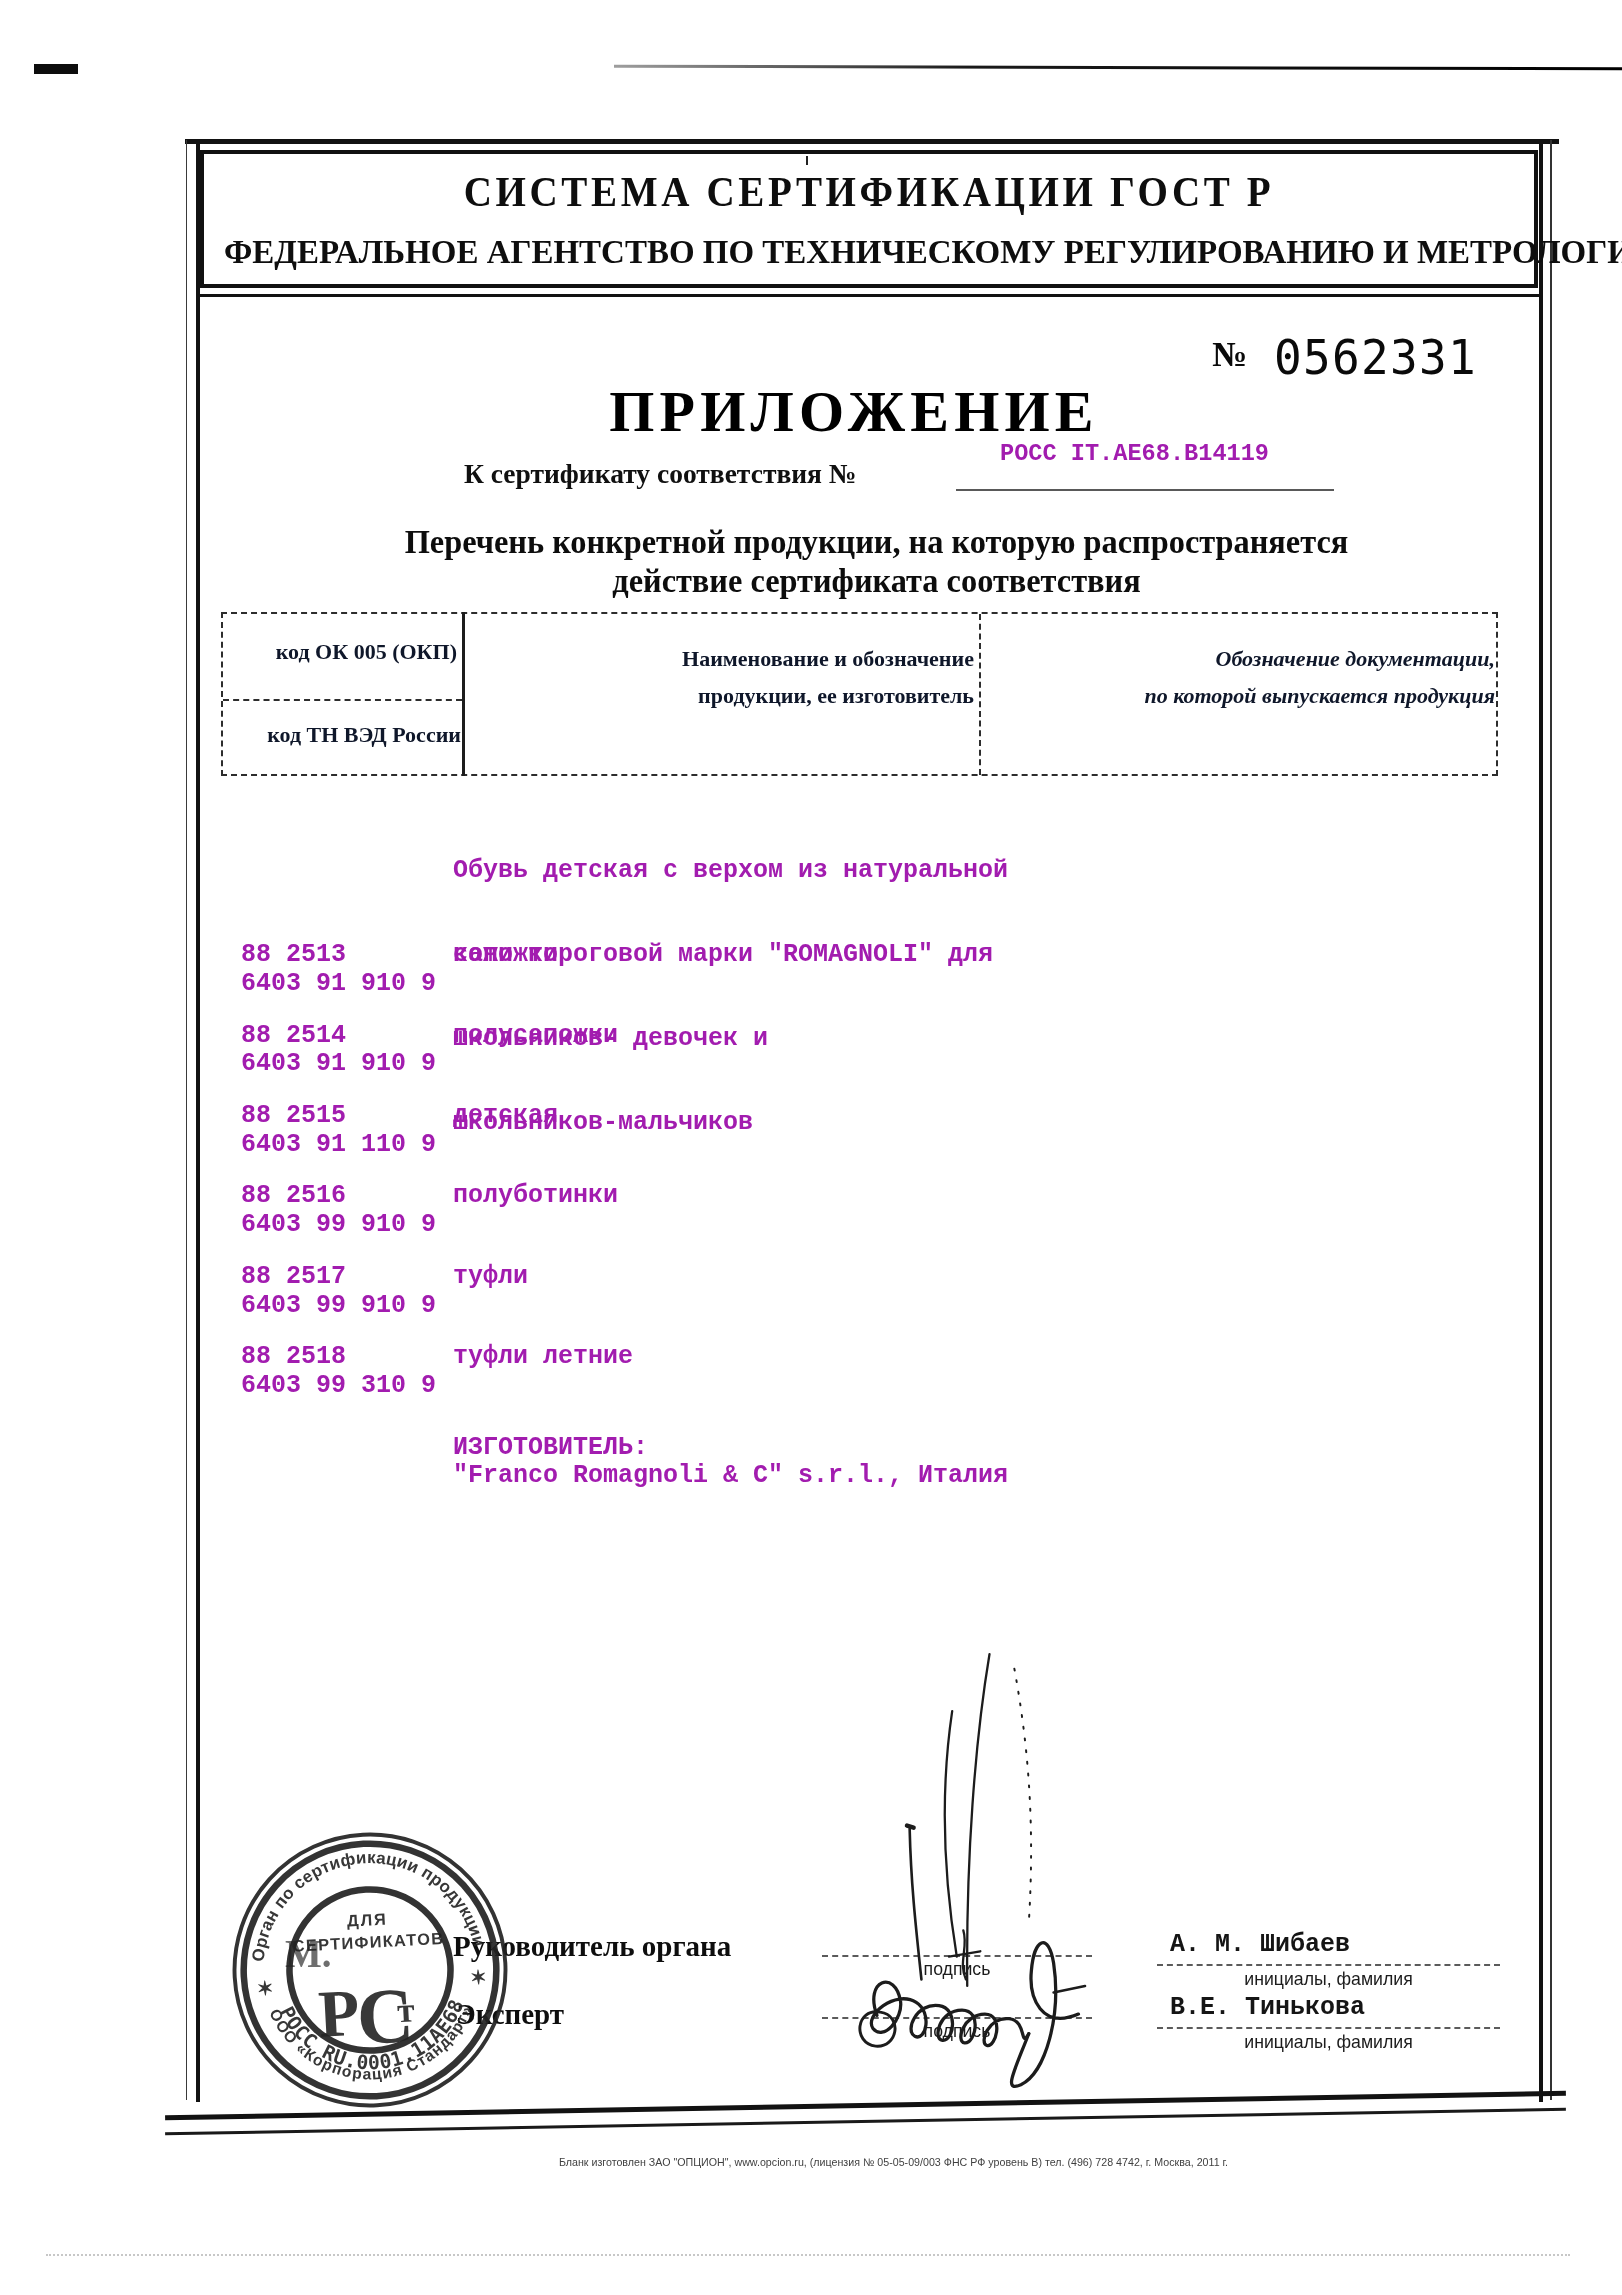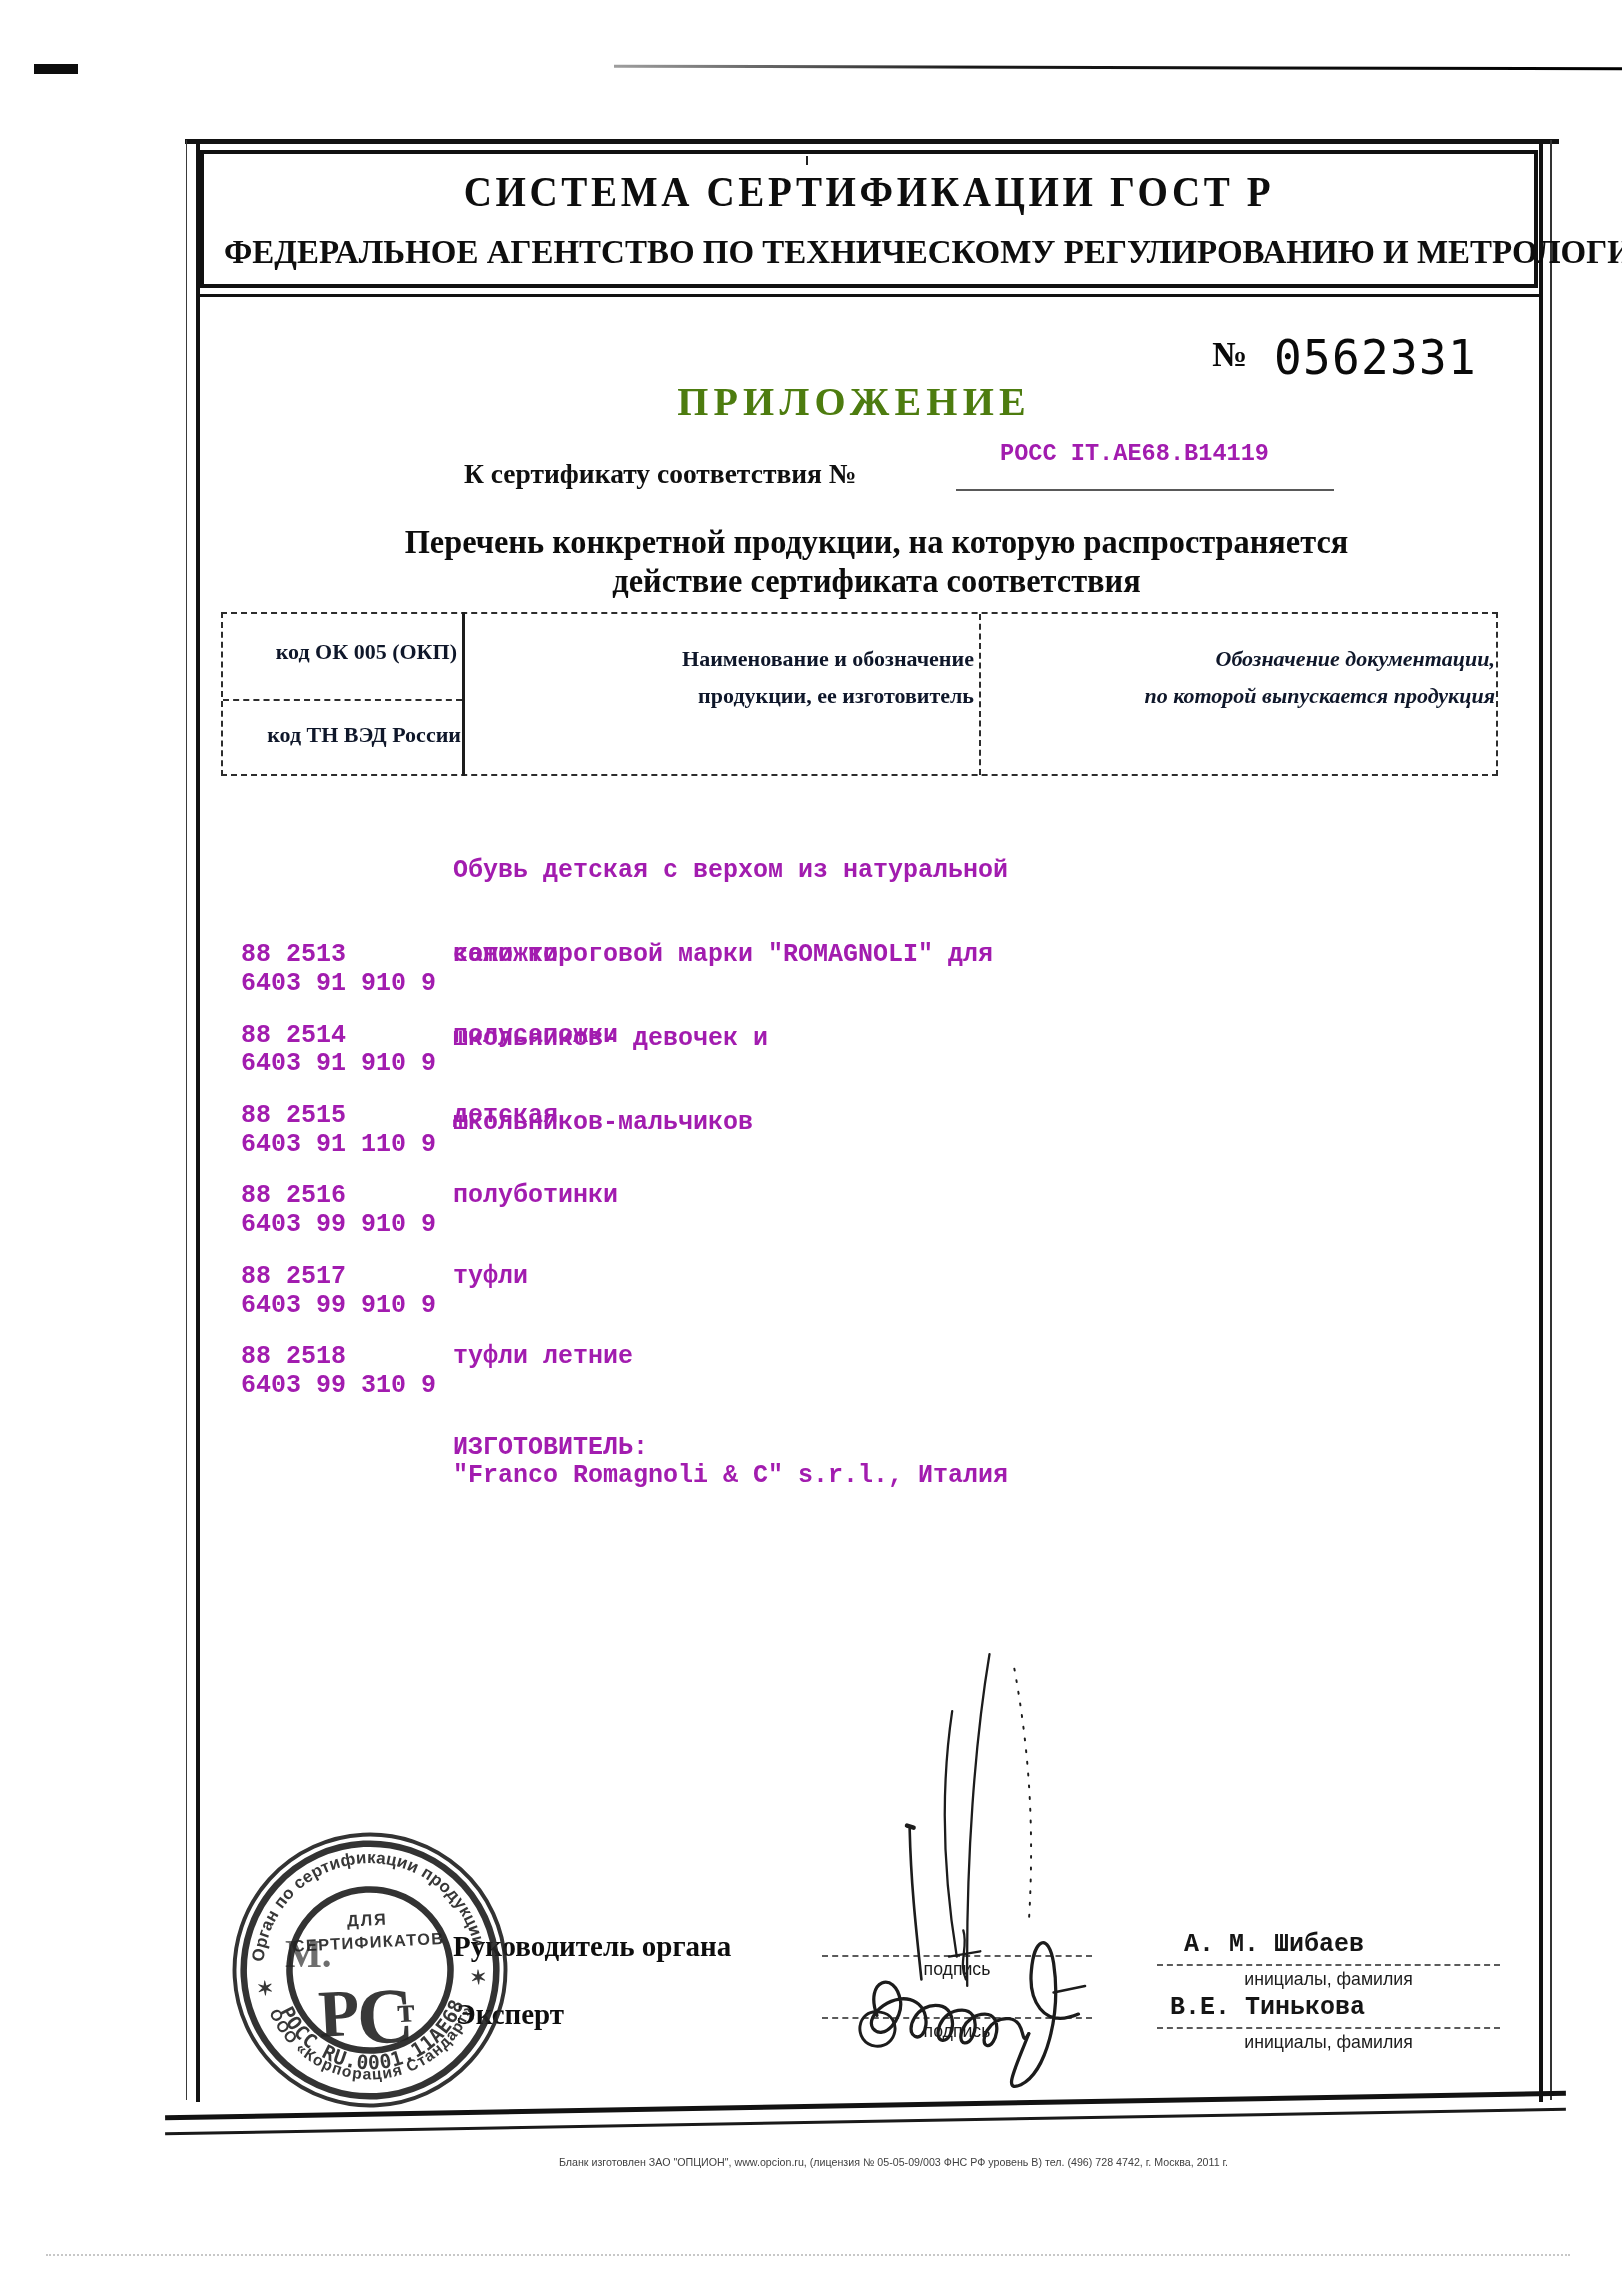--- a/index.html
+++ b/index.html
@@ -24,22 +24,22 @@
   .hdr-box{left:200px;top:150px;width:1330px;height:130px;border:4.6px solid #111;}
   .hdr-box-underline{left:200px;top:294px;width:1339px;height:2.6px;background:#111;}
   .sys-title{left:0;top:14.4px;width:100%;text-align:center;font-weight:bold;font-size:42px;
      letter-spacing:3.9px;transform:scaleX(.93);white-space:nowrap;color:#0e0e0e;}
   .agency-sub{left:0;top:79px;width:100%;text-align:center;font-weight:bold;font-size:34px;
      letter-spacing:0;transform:scaleX(.97);white-space:nowrap;color:#0e0e0e;}
   
   .blank-no-sign{left:1212px;top:335px;font-size:35px;font-weight:bold;color:#0a0a0a;}
   .blank-no-value{left:1274px;top:330px;font-family:"DejaVu Sans Mono",monospace;font-size:46px;
      letter-spacing:1.3px;color:#0a0a0a;transform:scaleY(1.05);}
-  .appendix{left:419px;top:378px;width:870px;text-align:center;font-size:40px;font-weight:bold;
-     letter-spacing:5.2px;color:#4d7c0f;}
+  .appendix{left:419px;top:378px;width:870px;text-align:center;font-size:58px;font-weight:bold;
+     letter-spacing:5.2px;color:#000000;}
   .cert-label{left:464px;top:458px;font-size:27.5px;font-weight:bold;color:#101010;white-space:nowrap;}
   .cert-value{left:1000px;top:440px;font-family:"Liberation Mono",monospace;font-weight:bold;
      font-size:23.6px;letter-spacing:0.7px;color:#111;white-space:nowrap;}
   .cert-underline{left:956px;top:489px;width:378px;height:0;border-top:2px solid #3c3c3c;opacity:.85;}
   .scope{left:216px;top:523px;width:1321px;text-align:center;font-size:33px;font-weight:bold;
      color:#0d0d0d;line-height:39px;transform:scaleX(.98);}
   
   .tbl{left:221px;top:612px;width:1277px;height:164px;border:2px dashed #2d2d2d;box-sizing:border-box;}
   .tbl-v1{left:462px;top:612px;width:2.6px;height:164px;background:#1c1c1c;}
   .tbl-v2{left:979px;top:614px;width:0;height:161px;border-left:2px dashed #2d2d2d;}
@@ -58,21 +58,21 @@
   
   .sig-label{font-size:29px;font-weight:bold;color:#0e0e0e;white-space:nowrap;}
   .lbl-head{left:453px;top:1930px;}
   .lbl-expert{left:456px;top:1998px;}
   .sigline{border-top:2px dashed #4a4a4a;height:0;opacity:.9;}
   .sl1{left:822px;top:1955px;width:270px;}
   .sl2{left:822px;top:2017px;width:270px;}
   .nl1{left:1157px;top:1964px;width:343px;}
   .nl2{left:1157px;top:2027px;width:343px;}
   .sig-name{font-family:"Liberation Mono",monospace;font-weight:bold;font-size:25px;color:#151515;white-space:pre;}
-  .nm1{left:1170px;top:1930px;margin-left:14px;}
+  .nm1{left:1170px;top:1930px;}
   .nm2{left:1170px;top:1993px;}
   .cap{font-family:"Liberation Sans",sans-serif;font-size:17.7px;color:#1c1c1c;text-align:center;}
   .cap-p1{left:822px;top:1959px;width:270px;}
   .cap-p2{left:822px;top:2021px;width:270px;}
   .cap-n1{left:1157px;top:1969px;width:343px;}
   .cap-n2{left:1157px;top:2032px;width:343px;}
   .mp-mark{left:285px;top:1931px;font-size:39px;font-weight:bold;color:#4a4a4a;opacity:.8;z-index:3;}
   
   .stamp{left:226px;top:1826px;width:288px;height:288px;z-index:5;transform:rotate(-3deg);}
   .handsig{left:818px;top:1649px;width:288px;height:458px;z-index:6;}

